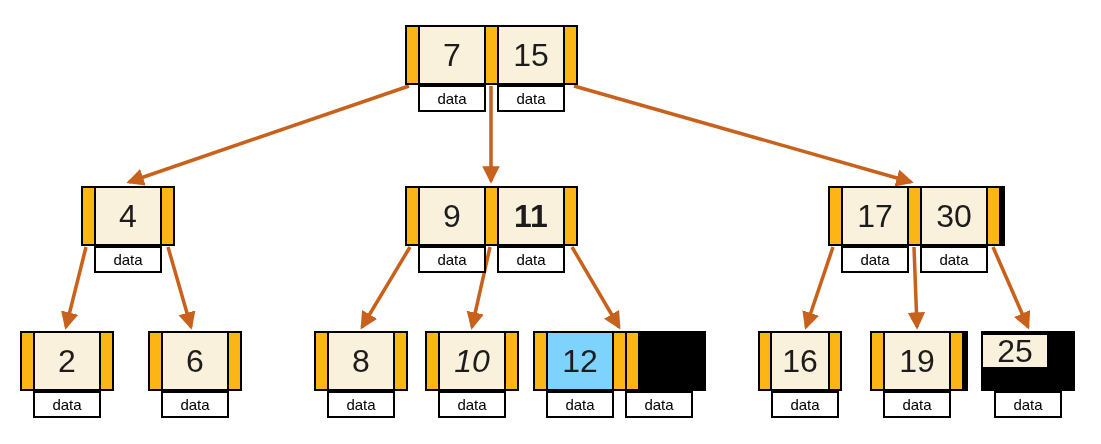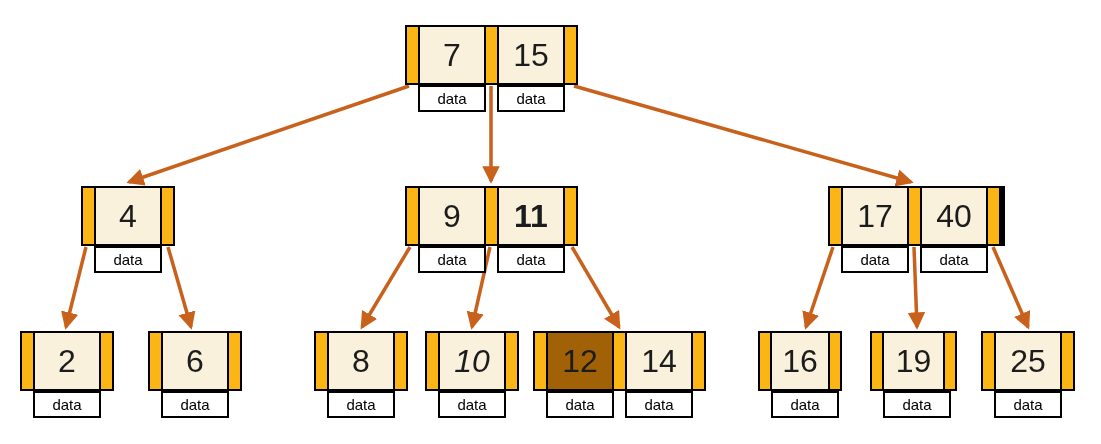--- a/index.html
+++ b/index.html
@@ -99,21 +99,21 @@
       <div class="slot-bar" style="background: rgb(251, 181, 21);"></div>
       <div class="key-cell" style="background: rgb(250, 241, 220); color: rgb(28, 28, 28); font-weight: bold;">11</div>
       <div class="slot-bar" style="background: rgb(251, 181, 21);"></div>
     </div>
     <div class="data-box" style="background: rgb(255, 255, 255); border-color: rgb(0, 0, 0); left: 841px; top: 246px;">data</div>
     <div class="data-box" style="background: rgb(255, 255, 255); border-color: rgb(0, 0, 0); left: 920px; top: 246px;">data</div>
     <div class="node" style="left: 828px; top: 186px; width: 177px; background: rgb(0, 0, 0);">
       <div class="slot-bar" style="background: rgb(251, 181, 21);"></div>
       <div class="key-cell" style="background: rgb(250, 241, 220); color: rgb(28, 28, 28);">17</div>
       <div class="slot-bar" style="background: rgb(251, 181, 21);"></div>
-      <div class="key-cell" style="background: rgb(250, 241, 220); color: rgb(28, 28, 28);">40</div>
+      <div class="key-cell" style="background: rgb(250, 241, 220); color: rgb(28, 28, 28);">30</div>
       <div class="slot-bar" style="background: rgb(251, 181, 21);"></div>
     </div>
     <div class="data-box" style="background: rgb(255, 255, 255); border-color: rgb(0, 0, 0); left: 33px; top: 391px;">data</div>
     <div class="node" style="left: 20px; top: 331px; width: 94px; background: rgb(0, 0, 0);">
       <div class="slot-bar" style="background: rgb(251, 181, 21);"></div>
       <div class="key-cell" style="background: rgb(250, 241, 220); color: rgb(28, 28, 28);">2</div>
       <div class="slot-bar" style="background: rgb(251, 181, 21);"></div>
     </div>
     <div class="data-box" style="background: rgb(255, 255, 255); border-color: rgb(0, 0, 0); left: 161px; top: 391px;">data</div>
     <div class="node" style="left: 148px; top: 331px; width: 94px; background: rgb(0, 0, 0);">
@@ -130,36 +130,35 @@
     <div class="data-box" style="background: rgb(255, 255, 255); border-color: rgb(0, 0, 0); left: 438px; top: 391px;">data</div>
     <div class="node" style="left: 425px; top: 331px; width: 94px; background: rgb(0, 0, 0); font-style: italic;">
       <div class="slot-bar" style="background: rgb(251, 181, 21);"></div>
       <div class="key-cell" style="background: rgb(250, 241, 220); color: rgb(28, 28, 28);">10</div>
       <div class="slot-bar" style="background: rgb(251, 181, 21);"></div>
     </div>
     <div class="data-box" style="background: rgb(255, 255, 255); border-color: rgb(0, 0, 0); left: 546px; top: 391px;">data</div>
     <div class="data-box" style="background: rgb(255, 255, 255); border-color: rgb(0, 0, 0); left: 625px; top: 391px;">data</div>
     <div class="node" style="left: 533px; top: 331px; width: 173px; background: rgb(0, 0, 0);">
       <div class="slot-bar" style="background: rgb(251, 181, 21);"></div>
-      <div class="key-cell" style="background: #a16207; color: rgb(28, 28, 28);">12</div>
+      <div class="key-cell" style="background: #7dd3fc; color: rgb(28, 28, 28);">12</div>
       <div class="slot-bar" style="background: rgb(251, 181, 21);"></div>
-      <div class="key-cell" style="background: rgb(250, 241, 220); color: rgb(28, 28, 28);">14</div>
       <div class="slot-bar" style="background: rgb(251, 181, 21);"></div>
     </div>
     <div class="data-box" style="background: rgb(255, 255, 255); border-color: rgb(0, 0, 0); left: 771px; top: 391px;">data</div>
     <div class="node" style="left: 758px; top: 331px; width: 84px; background: rgb(0, 0, 0);">
       <div class="slot-bar" style="background: rgb(251, 181, 21);"></div>
       <div class="key-cell" style="background: rgb(250, 241, 220); color: rgb(28, 28, 28);">16</div>
       <div class="slot-bar" style="background: rgb(251, 181, 21);"></div>
     </div>
     <div class="data-box" style="background: rgb(255, 255, 255); border-color: rgb(0, 0, 0); left: 883px; top: 391px;">data</div>
-    <div class="node" style="left: 870px; top: 331px; width: 87px; background: rgb(0, 0, 0);">
+    <div class="node" style="left: 870px; top: 331px; width: 98px; background: rgb(0, 0, 0);">
       <div class="slot-bar" style="background: rgb(251, 181, 21);"></div>
       <div class="key-cell" style="background: rgb(250, 241, 220); color: rgb(28, 28, 28);">19</div>
       <div class="slot-bar" style="background: rgb(251, 181, 21);"></div>
     </div>
     <div class="data-box" style="background: rgb(255, 255, 255); border-color: rgb(0, 0, 0); left: 994px; top: 391px;">data</div>
-    <div class="node" style="left: 981px; top: 331px; width: 94px; background: rgb(0, 0, 0);">
+    <div class="node" style="left: 981px; top: 331px; width: 94px; background: rgb(0, 0, 0); flex-direction: column;">
       <div class="slot-bar" style="background: rgb(251, 181, 21);"></div>
       <div class="key-cell" style="background: rgb(250, 241, 220); color: rgb(28, 28, 28);">25</div>
       <div class="slot-bar" style="background: rgb(251, 181, 21);"></div>
     </div>
   </div>
 
 </body></html>

